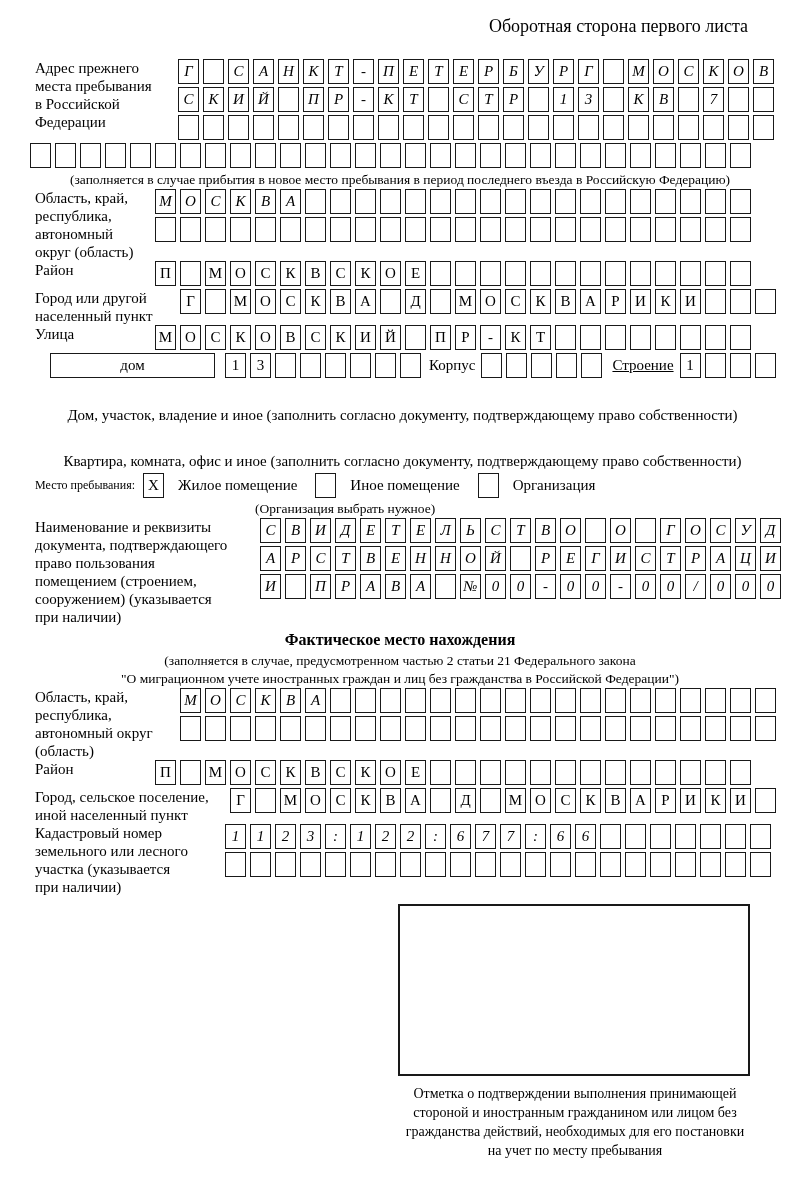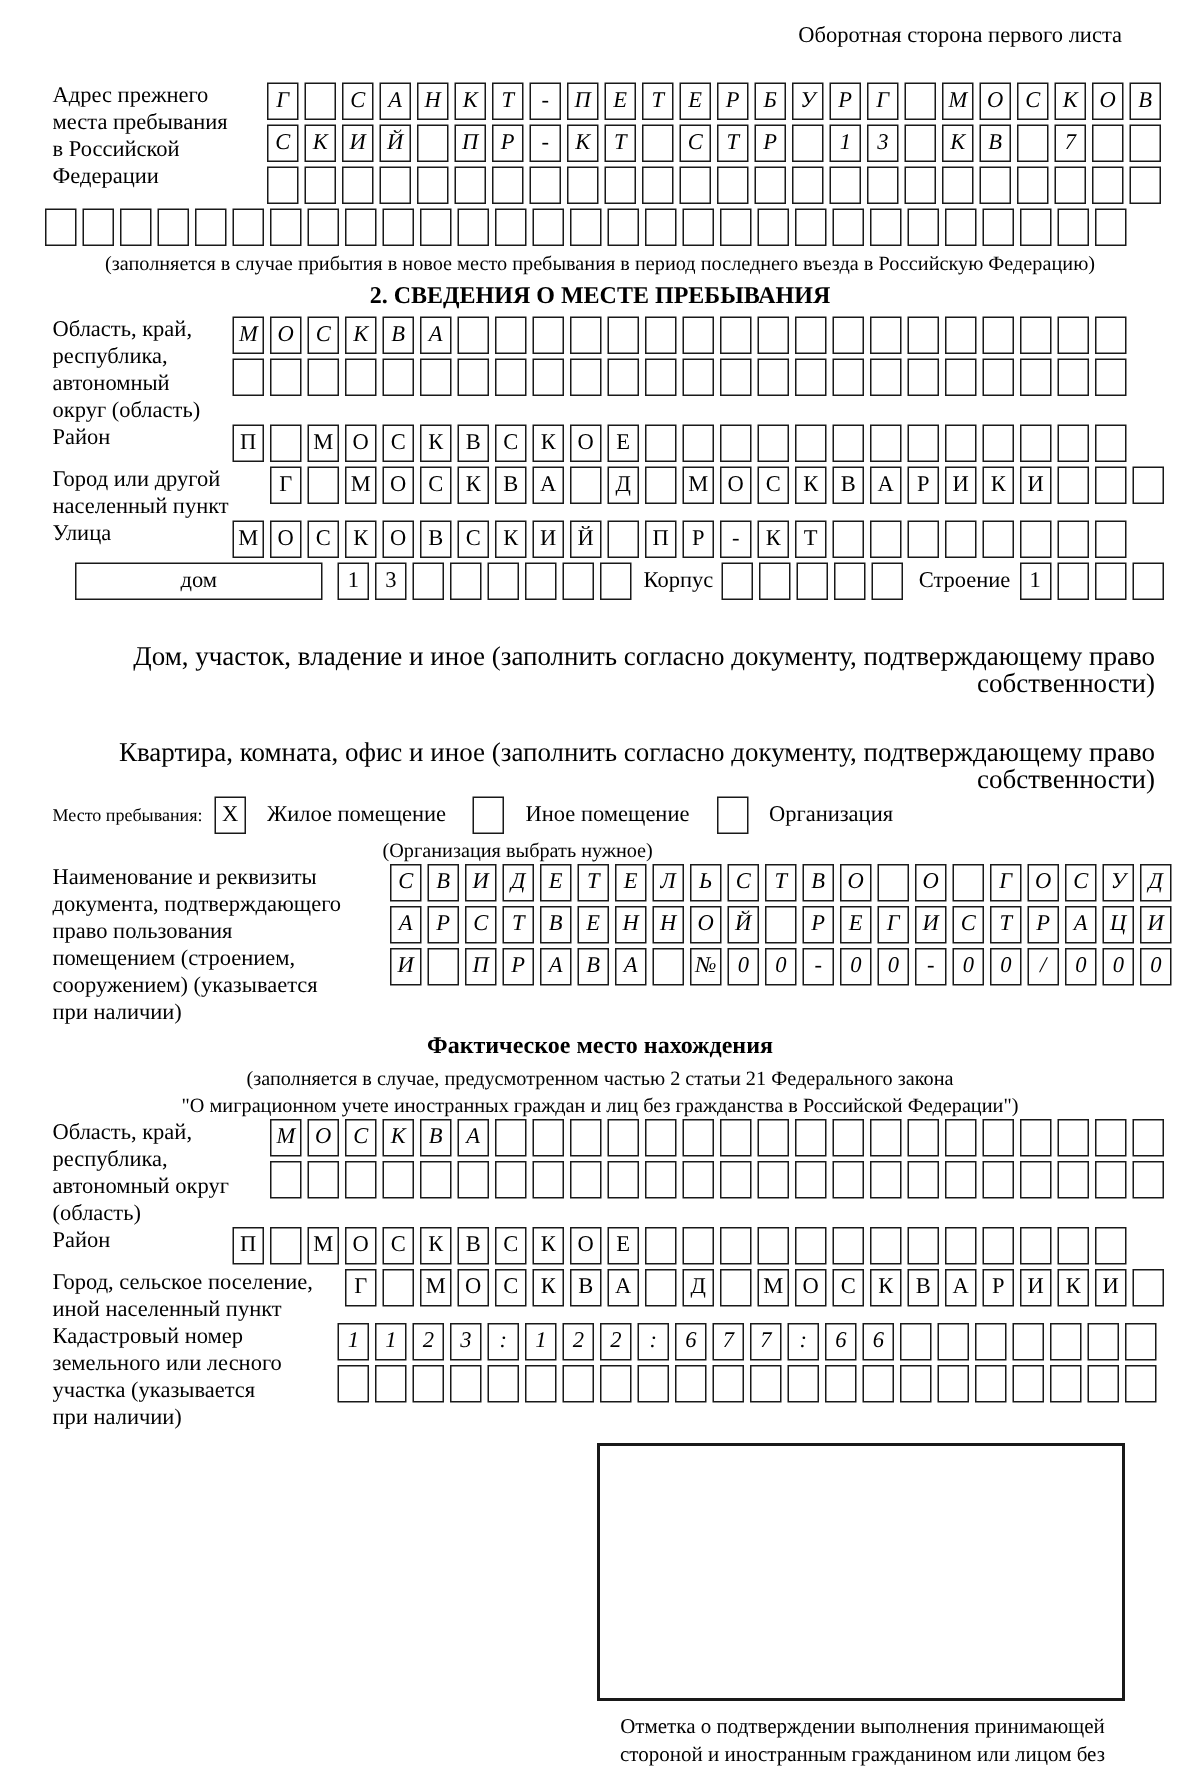--- a/index.html
+++ b/index.html
@@ -4,52 +4,52 @@
 <style>
   * { box-sizing: border-box; margin: 0; padding: 0; }
   html, body { background: #ffffff; }
   body {
     width: 800px; height: 1180px;
     font-family: "Liberation Serif", "DejaVu Serif", serif;
     color: #000;
   }
   .page { width: 800px; height: 1180px; padding: 16px 30px 0 30px; overflow: hidden; }
 
-  .header-note { text-align: right; font-size: 15px; padding-right: 22px; margin-bottom: 22px; }
+  .header-note { text-align: right; font-size: 18px; padding-right: 22px; margin-bottom: 22px; }
 
   .field { display: flex; align-items: flex-start; }
   .label {
     font-size: 15px; line-height: 18px; white-space: pre-line;
     flex-shrink: 0; padding-left: 5px;
   }
   .w148 { width: 148px; } .w125 { width: 125px; } .w150 { width: 150px; }
   .w230 { width: 230px; } .w200 { width: 200px; } .w195 { width: 195px; }
 
   .rows { flex-shrink: 0; font-style: italic; }
   .cells-row { white-space: nowrap; height: 28px; flex-shrink: 0; }
   .cell {
     display: inline-block; width: 21px; height: 25px;
     border: 1.5px solid #191919; margin-right: 4px;
     text-align: center; line-height: 22px; font-size: 15px; vertical-align: top;
   }
   .cell:last-child { margin-right: 0; }
 
   .note { font-size: 13.5px; line-height: 18px; text-align: center; }
-  .note-left { font-size: 18px; line-height: 18px; text-align: right; padding-left: 5px; margin-top: 28px; }
+  .note-left { font-size: 15px; line-height: 18px; text-align: center; padding-left: 5px; margin-top: 28px; }
   .section-title { text-align: center; font-weight: bold; font-size: 16px; line-height: 16px; margin: 5px 0 5px; }
 
   .house-row, .apt-row { display: flex; align-items: flex-start; margin: 0 0 3px 5px; height: 25px; padding-left: 15px; }
   .named-box {
     border: 1.5px solid #191919; height: 25px; flex-shrink: 0;
     text-align: center; font-size: 15px; line-height: 22px;
   }
   .nb-house { width: 165px; margin-right: 10px; }
   .nb-apt { width: 200px; margin-right: 14px; }
   .inline-label { font-size: 15px; line-height: 25px; flex-shrink: 0; }
-  .ml8 { margin-left: 8px; } .mr6 { margin-right: 6px; } .ml10 { margin-left: 10px; }
+  .ml8 { margin-left: 8px; } .mr6 { margin-right: 6px; } .ml10 { margin-left: 10px; text-decoration: underline; }
 
   .stay-row { display: flex; align-items: flex-start; margin: 3px 0 2px 0; height: 25px; }
   .lead-label { font-size: 12px; line-height: 25px; padding-left: 5px; margin-right: 8px; }
   .opt-label { font-size: 15px; line-height: 25px; margin: 0 18px 0 10px; }
   .note-choose { font-size: 13.5px; line-height: 18px; text-align: left; margin-left: 225px; }
 
   .fact-title { text-align: center; font-weight: bold; font-size: 16px; line-height: 16px; margin: 6px 0 4px; }
   .fact-note { font-size: 13.5px; line-height: 18px; text-align: center; white-space: pre-line; }
 
   .stamp-box {
@@ -76,21 +76,20 @@
 Федерации</div>
     <div class="rows">
       <div class="cells-row"><span class="cell">Г</span><span class="cell"></span><span class="cell">С</span><span class="cell">А</span><span class="cell">Н</span><span class="cell">К</span><span class="cell">Т</span><span class="cell">-</span><span class="cell">П</span><span class="cell">Е</span><span class="cell">Т</span><span class="cell">Е</span><span class="cell">Р</span><span class="cell">Б</span><span class="cell">У</span><span class="cell">Р</span><span class="cell">Г</span><span class="cell"></span><span class="cell">М</span><span class="cell">О</span><span class="cell">С</span><span class="cell">К</span><span class="cell">О</span><span class="cell">В</span></div>
       <div class="cells-row"><span class="cell">С</span><span class="cell">К</span><span class="cell">И</span><span class="cell">Й</span><span class="cell"></span><span class="cell">П</span><span class="cell">Р</span><span class="cell">-</span><span class="cell">К</span><span class="cell">Т</span><span class="cell"></span><span class="cell">С</span><span class="cell">Т</span><span class="cell">Р</span><span class="cell"></span><span class="cell">1</span><span class="cell">3</span><span class="cell"></span><span class="cell">К</span><span class="cell">В</span><span class="cell"></span><span class="cell">7</span><span class="cell"></span><span class="cell"></span></div>
       <div class="cells-row"><span class="cell"></span><span class="cell"></span><span class="cell"></span><span class="cell"></span><span class="cell"></span><span class="cell"></span><span class="cell"></span><span class="cell"></span><span class="cell"></span><span class="cell"></span><span class="cell"></span><span class="cell"></span><span class="cell"></span><span class="cell"></span><span class="cell"></span><span class="cell"></span><span class="cell"></span><span class="cell"></span><span class="cell"></span><span class="cell"></span><span class="cell"></span><span class="cell"></span><span class="cell"></span><span class="cell"></span></div>
     </div>
   </div>
   <div class="cells-row"><span class="cell"></span><span class="cell"></span><span class="cell"></span><span class="cell"></span><span class="cell"></span><span class="cell"></span><span class="cell"></span><span class="cell"></span><span class="cell"></span><span class="cell"></span><span class="cell"></span><span class="cell"></span><span class="cell"></span><span class="cell"></span><span class="cell"></span><span class="cell"></span><span class="cell"></span><span class="cell"></span><span class="cell"></span><span class="cell"></span><span class="cell"></span><span class="cell"></span><span class="cell"></span><span class="cell"></span><span class="cell"></span><span class="cell"></span><span class="cell"></span><span class="cell"></span><span class="cell"></span></div>
   <div class="note">(заполняется в случае прибытия в новое место пребывания в период последнего въезда в Российскую Федерацию)</div>
 
-  <div class="section-title">2. СВЕДЕНИЯ О МЕСТЕ ПРЕБЫВАНИЯ</div>
 
   <div class="field">
     <div class="label w125">Область, край,
 республика,
 автономный
 округ (область)</div>
     <div class="rows">
       <div class="cells-row"><span class="cell">М</span><span class="cell">О</span><span class="cell">С</span><span class="cell">К</span><span class="cell">В</span><span class="cell">А</span><span class="cell"></span><span class="cell"></span><span class="cell"></span><span class="cell"></span><span class="cell"></span><span class="cell"></span><span class="cell"></span><span class="cell"></span><span class="cell"></span><span class="cell"></span><span class="cell"></span><span class="cell"></span><span class="cell"></span><span class="cell"></span><span class="cell"></span><span class="cell"></span><span class="cell"></span><span class="cell"></span></div>
       <div class="cells-row"><span class="cell"></span><span class="cell"></span><span class="cell"></span><span class="cell"></span><span class="cell"></span><span class="cell"></span><span class="cell"></span><span class="cell"></span><span class="cell"></span><span class="cell"></span><span class="cell"></span><span class="cell"></span><span class="cell"></span><span class="cell"></span><span class="cell"></span><span class="cell"></span><span class="cell"></span><span class="cell"></span><span class="cell"></span><span class="cell"></span><span class="cell"></span><span class="cell"></span><span class="cell"></span><span class="cell"></span></div>
     </div>

